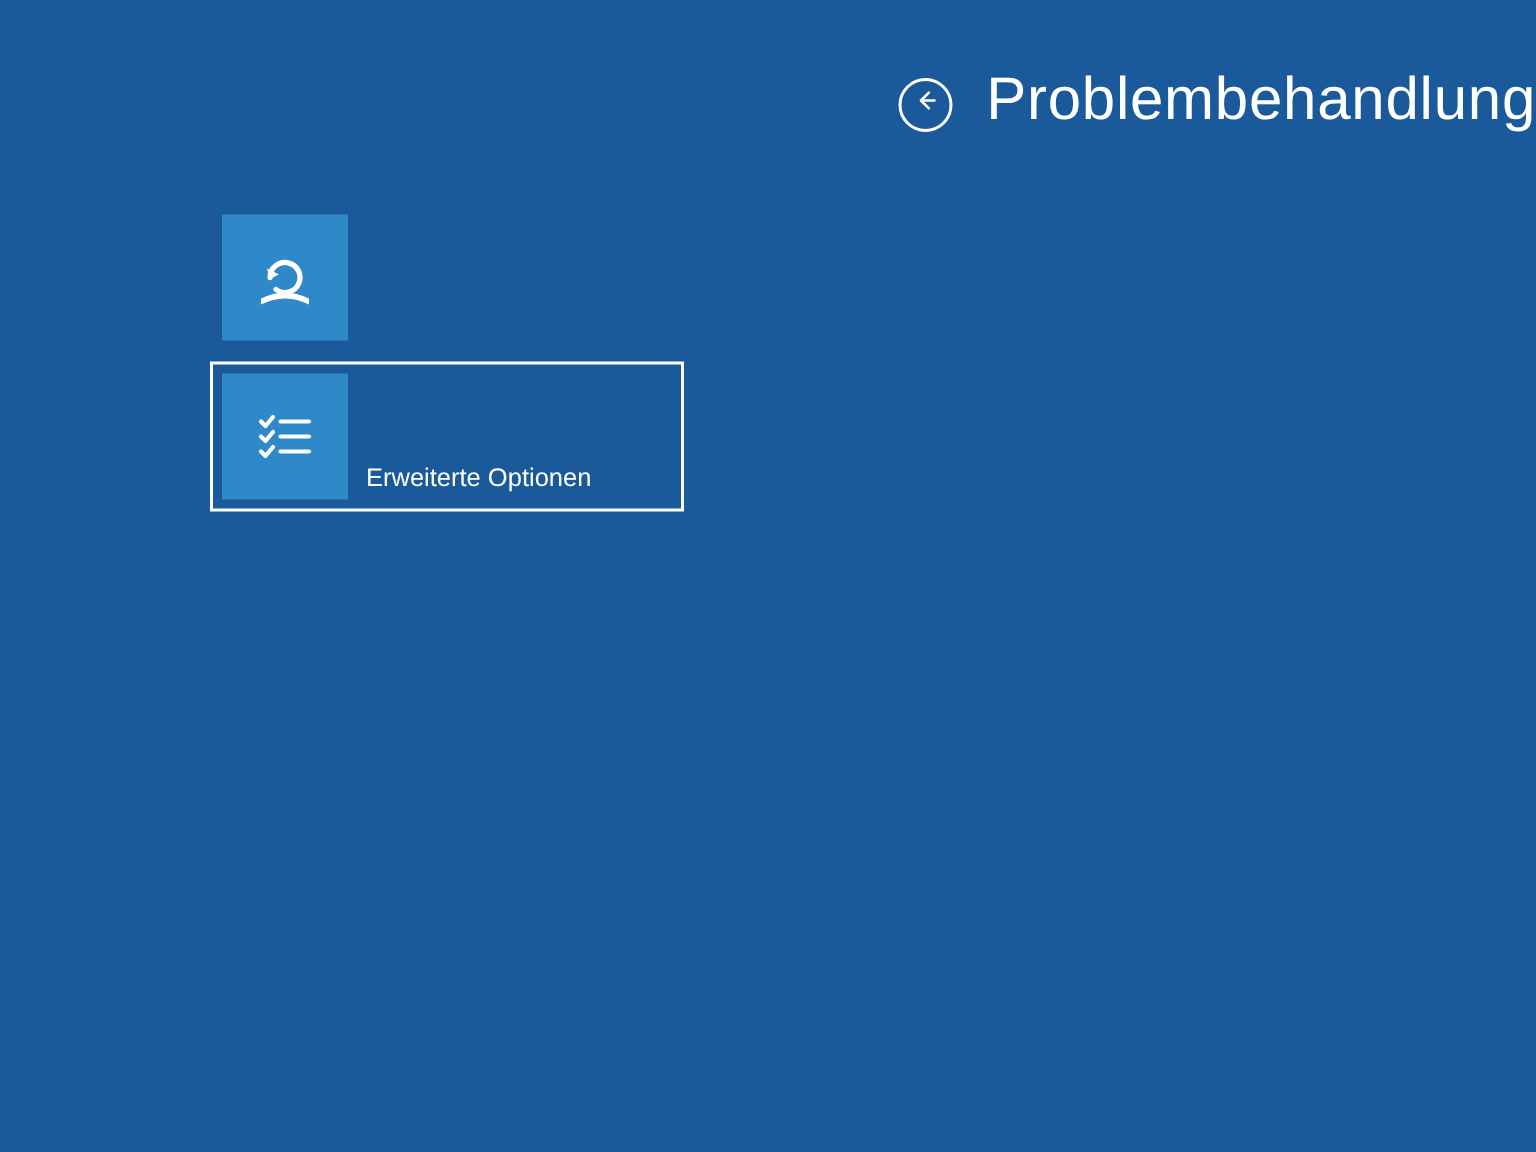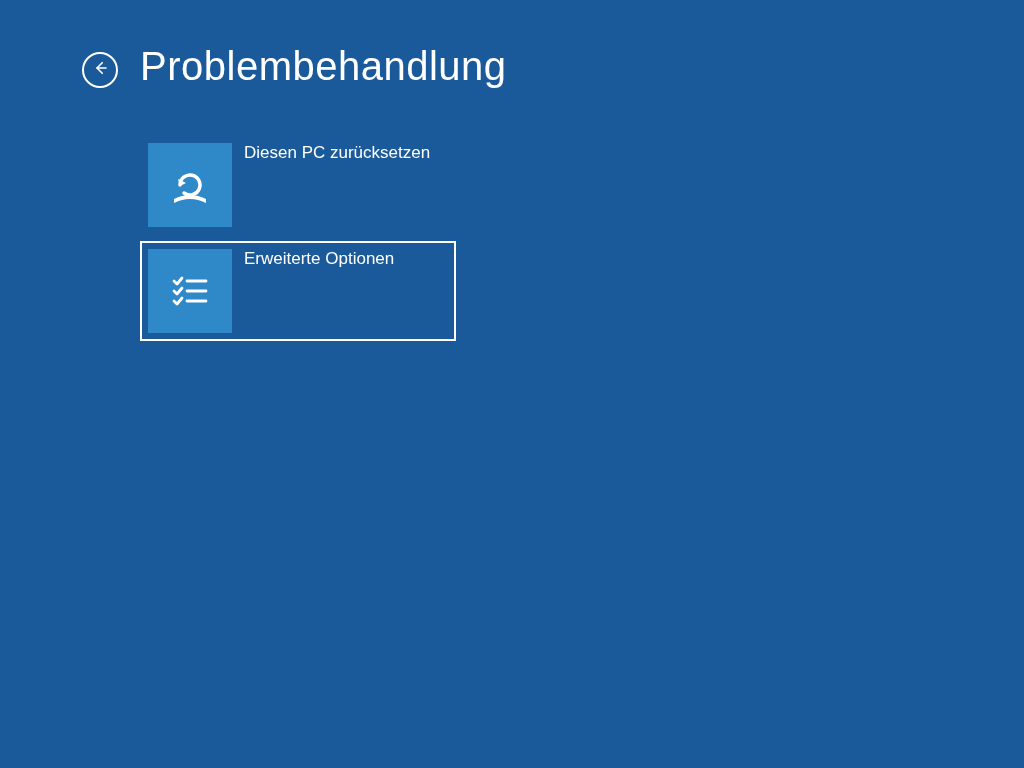--- a/index.html
+++ b/index.html
@@ -13,20 +13,21 @@
       background-color: #1a5a9a;
       font-family: "Segoe UI", "Segoe UI Light", Arial, sans-serif;
       color: #ffffff;
       overflow: hidden;
     }
     .header {
       display: flex;
       align-items: center;
       padding-top: 44px;
       padding-left: 82px;
+      justify-content: flex-end;
     }
     .back-button {
       width: 36px;
       height: 36px;
       border: 2px solid #ffffff;
       border-radius: 50%;
       display: flex;
       align-items: center;
       justify-content: center;
       cursor: pointer;
@@ -51,20 +52,21 @@
       width: 316px;
       height: 100px;
       display: flex;
       padding: 8px;
       cursor: pointer;
       margin-bottom: 6px;
     }
     .option-tile.selected {
       border: 2px solid #ffffff;
       padding: 6px;
+      align-items: flex-end;
     }
     .option-icon {
       width: 84px;
       height: 84px;
       background-color: #2f89c9;
       display: flex;
       align-items: center;
       justify-content: center;
       flex-shrink: 0;
     }
@@ -105,21 +107,20 @@
 
   <div class="option-tile">
     <div class="option-icon">
       <svg width="52" height="52" viewBox="0 0 52 52">
         <path d="M 10 40 Q 26 32 42 40 L 42 44 Q 26 36 10 44 Z" fill="#ffffff"></path>
         <path d="M 16 26 A 10 10 0 1 1 20 34" fill="none" stroke="#ffffff" stroke-width="3.5" stroke-linecap="round"></path>
         <path d="M 14 20 L 16 27 L 22 24 Z" fill="#ffffff"></path>
       </svg>
     </div>
     <div class="option-text">
-      <div class="option-title">Diesen PC zurücksetzen</div>
     </div>
   </div>
 
   <div class="option-tile selected">
     <div class="option-icon">
       <svg width="48" height="48" viewBox="0 0 48 48">
         <g stroke="#ffffff" stroke-width="2.8" fill="none" stroke-linecap="round" stroke-linejoin="round">
           <path d="M 8 14 L 11 17 L 16 11"></path>
           <line x1="21" y1="14" x2="40" y2="14"></line>
           <path d="M 8 24 L 11 27 L 16 21"></path>

